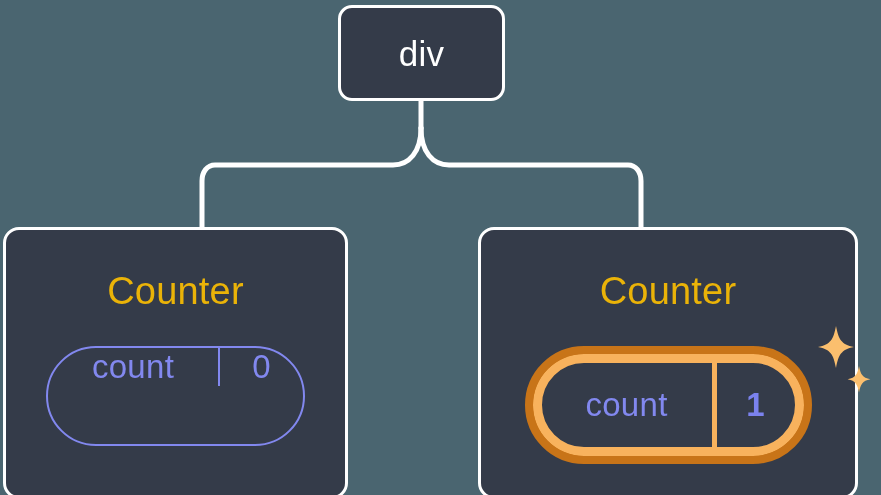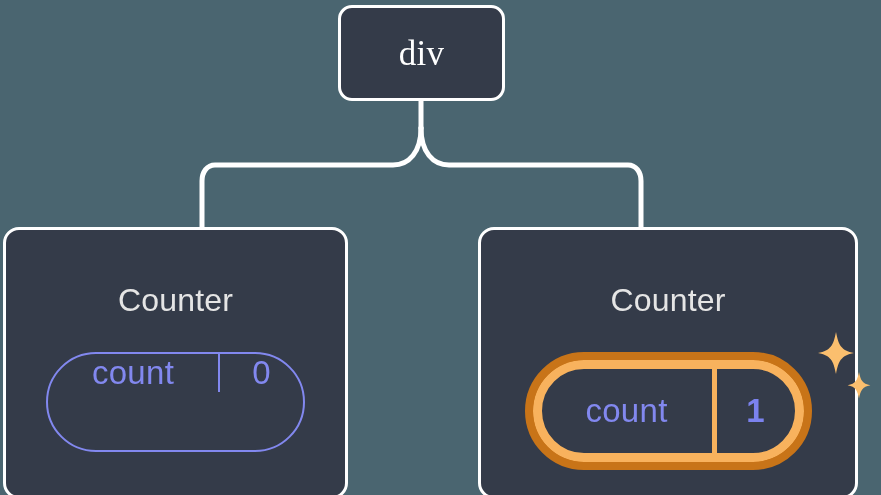--- a/index.html
+++ b/index.html
@@ -49,45 +49,43 @@
     width: 167px;
     height: 96px;
     justify-content: center;
     border-radius: 14px;
   }
   .node-title-root {
     color: #ffffff;
     font-size: 35px;
     line-height: 1;
     letter-spacing: 0.2px;
-    font-family: Liberation Serif, serif;
   }
 
   
   .card {
     top: 227px;
     height: 272px;
     border-radius: 16px;
     border-width: 3px;
     padding-top: 42px;
   }
   #node-counter-left {
     left: 3px;
     width: 345px;
   }
   #node-counter-right {
     left: 478px;
     width: 380px;
   }
   .node-title {
-    color: #e5e5e5;
-    font-size: 32px;
+    color: #eab308;
+    font-size: 38px;
     line-height: 1;
     letter-spacing: 0.2px;
-    margin-top: 12px;
   }
 
   
   .pill-wrap {
     position: relative;
     margin-top: 36px;
   }
   .pill {
     display: flex;
     align-items: flex-start;

